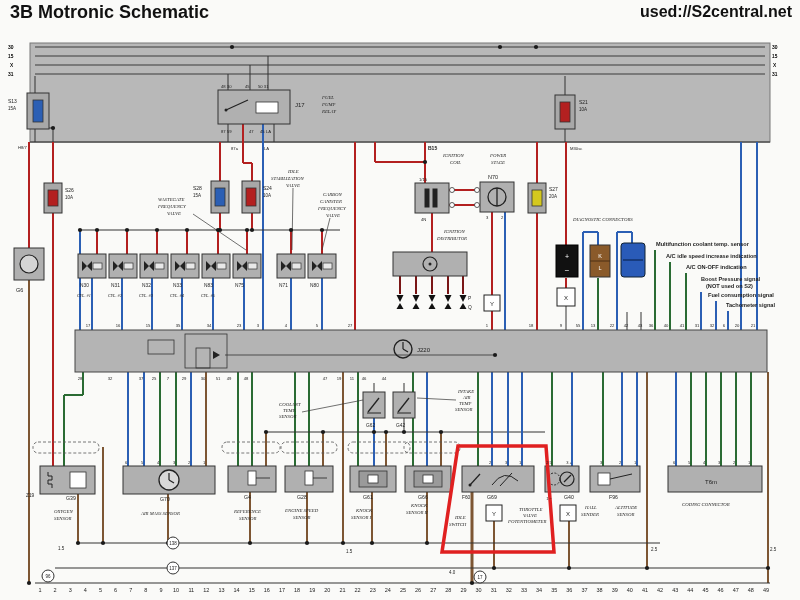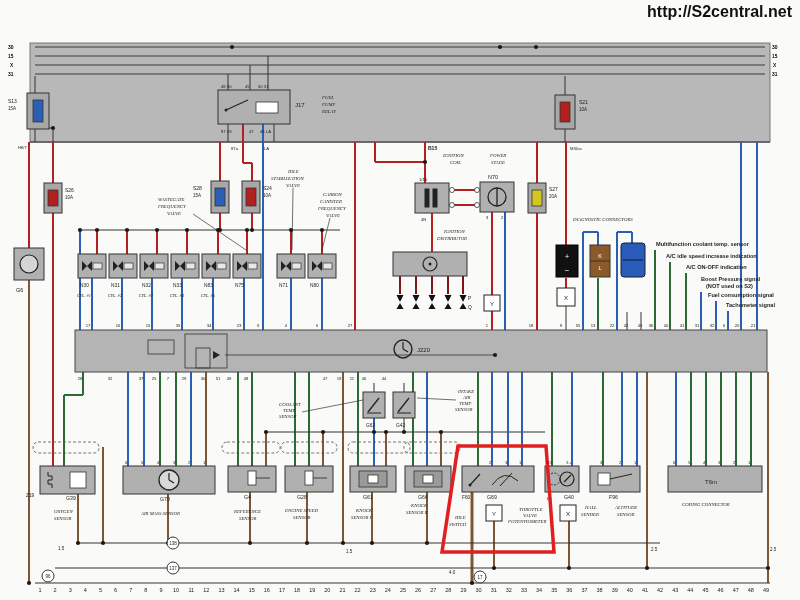--- a/index.html
+++ b/index.html
@@ -12,21 +12,22 @@
   text{font-family:"Liberation Sans",sans-serif;fill:#1d1d1d;}
   text.i{font-family:"Liberation Serif",serif;font-style:italic;}
   text.b{font-weight:bold;}
   text.w{fill:#fff;}
 </style>
 </head>
 <body>
 
 <div id="stage">
   <div id="hdr">
-    <span class="u">http://S2central.net</span>
+    <span class="t">3B Motronic Schematic</span>
+    <span class="u">used://S2central.net</span>
   </div>
   <svg id="cv" width="800" height="600" viewBox="0 0 800 600">
       <rect x="30" y="43" width="740" height="99" fill="#b8b8b8" stroke="#777" stroke-width="1"></rect>
       <line x1="35" y1="47" x2="765" y2="47" stroke="#3a3a3a" stroke-width="1"></line>
       <line x1="35" y1="56" x2="765" y2="56" stroke="#3a3a3a" stroke-width="1"></line>
       <line x1="35" y1="65" x2="765" y2="65" stroke="#3a3a3a" stroke-width="1"></line>
       <line x1="35" y1="74" x2="765" y2="74" stroke="#3a3a3a" stroke-width="1"></line>
       <line x1="30" y1="142" x2="770" y2="142" stroke="#555" stroke-width="1.5"></line>
       <line x1="35" y1="76" x2="35" y2="93" stroke="#333333" stroke-width="1"></line>
       <line x1="35" y1="129" x2="35" y2="142" stroke="#333333" stroke-width="1"></line>

